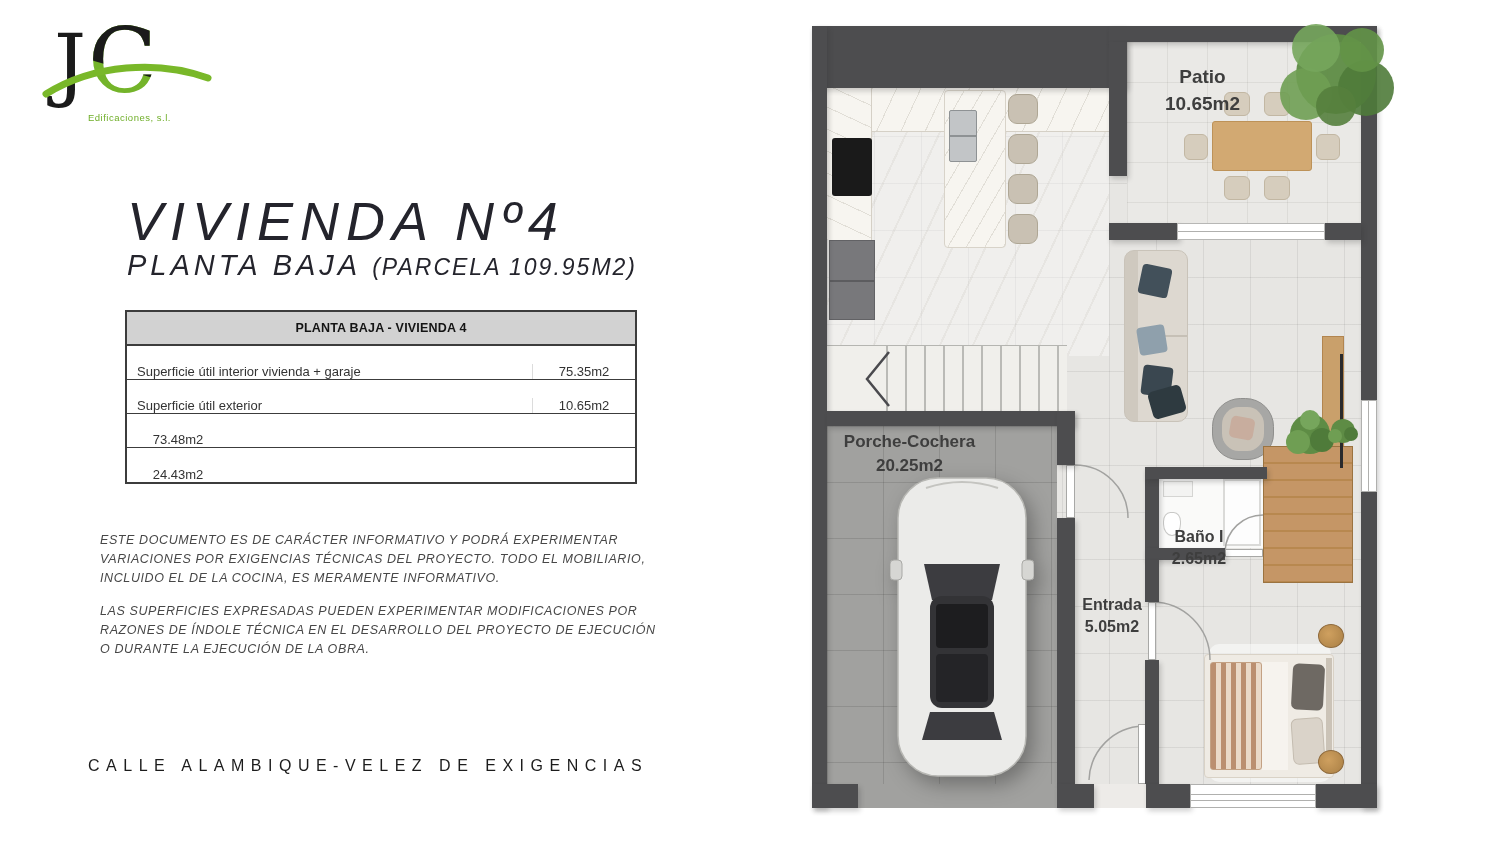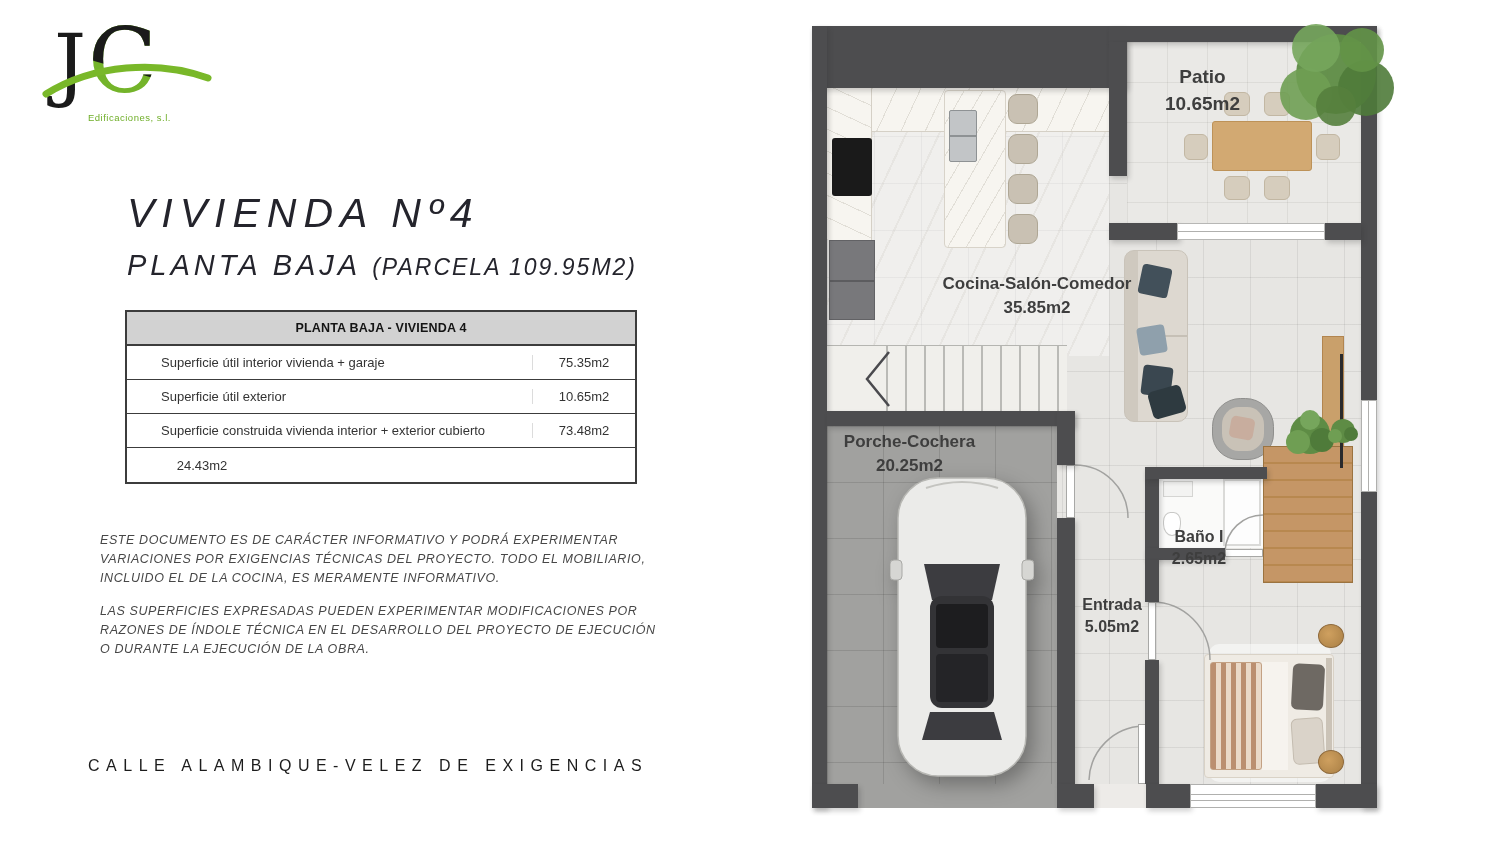--- a/index.html
+++ b/index.html
@@ -19,29 +19,29 @@
   
   .logo{position:absolute;left:42px;top:10px;width:180px;height:130px;}
   .logo-j{position:absolute;left:12px;top:14px;font-family:"DejaVu Serif",serif;font-size:80px;line-height:1;color:#1b1b1b;}
   .logo-c-wrap{position:absolute;left:46px;top:6px;font-family:"DejaVu Serif",serif;font-size:90px;line-height:1;}
   .logo-c-green{color:#74b42a;}
   .logo-c-black{position:absolute;inset:0;color:#1b1b1b;clip-path:polygon(0 0,100% 0,100% 70%,0 48%);}
   .logo-swoosh{position:absolute;left:0;top:0;}
   .logo-sub{position:absolute;left:46px;top:102px;font-size:9.5px;letter-spacing:.5px;color:#6fae28;}
 
   
-  .title-main{position:absolute;left:127px;top:190px;font-style:italic;font-size:41px;letter-spacing:7px;color:var(--ink);}
+  .title-main{position:absolute;left:127px;top:190px;font-style:italic;font-size:54px;letter-spacing:7px;color:var(--ink);}
   .title-sub{position:absolute;left:127px;top:249px;font-style:italic;font-size:29px;letter-spacing:4px;color:var(--ink);white-space:nowrap;}
   .title-note{font-size:23px;letter-spacing:2px;}
 
   
   .spec-table{position:absolute;left:125px;top:310px;width:512px;border:2px solid #3c3c3c;background:#fff;}
   .spec-header{background:#d2d2d2;border-bottom:2px solid #3c3c3c;text-align:center;font-weight:bold;
                font-size:12.5px;padding:9px 0;color:#141414;letter-spacing:.2px;}
-  .spec-row{display:flex;border-bottom:1.5px solid #3c3c3c;height:34px;align-items:center;font-size:13px;color:#333;padding-left:24px;}
+  .spec-row{display:flex;border-bottom:1.5px solid #3c3c3c;height:34px;align-items:flex-end;font-size:13px;color:#333;}
   .spec-row:last-child{border-bottom:none;}
   .spec-row.total{font-weight:bold;color:#111;}
   .spec-label{flex:1;padding-left:10px;display:flex;align-items:center;border-right:1px solid #dcdcdc;}
   .spec-value{width:102px;display:flex;align-items:center;justify-content:center;}
 
   
   .disclaimer{position:absolute;left:100px;top:531px;width:560px;text-align:left;font-style:italic;
               font-size:12.5px;line-height:19px;letter-spacing:.6px;color:#474747;font-weight:500;}
   .disclaimer p{margin:0 0 14px 0;}
   .address{position:absolute;left:88px;top:757px;font-size:16px;letter-spacing:6.5px;color:#1c1c1c;white-space:nowrap;}
@@ -205,21 +205,20 @@
   <div class="spec-header">PLANTA BAJA - VIVIENDA 4</div>
   <div class="spec-row">
     <div class="spec-label">Superficie útil interior vivienda + garaje</div>
     <div class="spec-value">75.35m2</div>
   </div>
   <div class="spec-row">
     <div class="spec-label">Superficie útil exterior</div>
     <div class="spec-value">10.65m2</div>
   </div>
   <div class="spec-row">
-    <div class="spec-label">Superficie construida vivienda interior + exterior cubierto</div>
     <div class="spec-value">73.48m2</div>
   </div>
   <div class="spec-row">
     <div class="spec-value">24.43m2</div>
   </div>
 </div>
 
 <div class="disclaimer">
   <p>ESTE DOCUMENTO ES DE CARÁCTER INFORMATIVO Y PODRÁ EXPERIMENTAR VARIACIONES POR EXIGENCIAS TÉCNICAS DEL PROYECTO. TODO EL MOBILIARIO, INCLUIDO EL DE LA COCINA, ES MERAMENTE INFORMATIVO.</p>
   <p>LAS SUPERFICIES EXPRESADAS PUEDEN EXPERIMENTAR MODIFICACIONES POR RAZONES DE ÍNDOLE TÉCNICA EN EL DESARROLLO DEL PROYECTO DE EJECUCIÓN O DURANTE LA EJECUCIÓN DE LA OBRA.</p>
@@ -345,24 +344,20 @@
   <div class="wall w19"></div>
 
   <div class="win-bottom"></div>
   <div class="win-right"></div>
   <div class="door-slide"></div>
 
   <div class="room-label lbl-patio">
     <span>Patio</span>
     <span>10.65m2</span>
   </div>
-  <div class="room-label lbl-cocina">
-    <span>Cocina-Salón-Comedor</span>
-    <span>35.85m2</span>
-  </div>
   <div class="room-label lbl-porche">
     <span>Porche-Cochera</span>
     <span>20.25m2</span>
   </div>
   <div class="room-label lbl-bano">
     <span>Baño I</span>
     <span>2.65m2</span>
   </div>
   <div class="room-label lbl-entrada">
     <span>Entrada</span>

